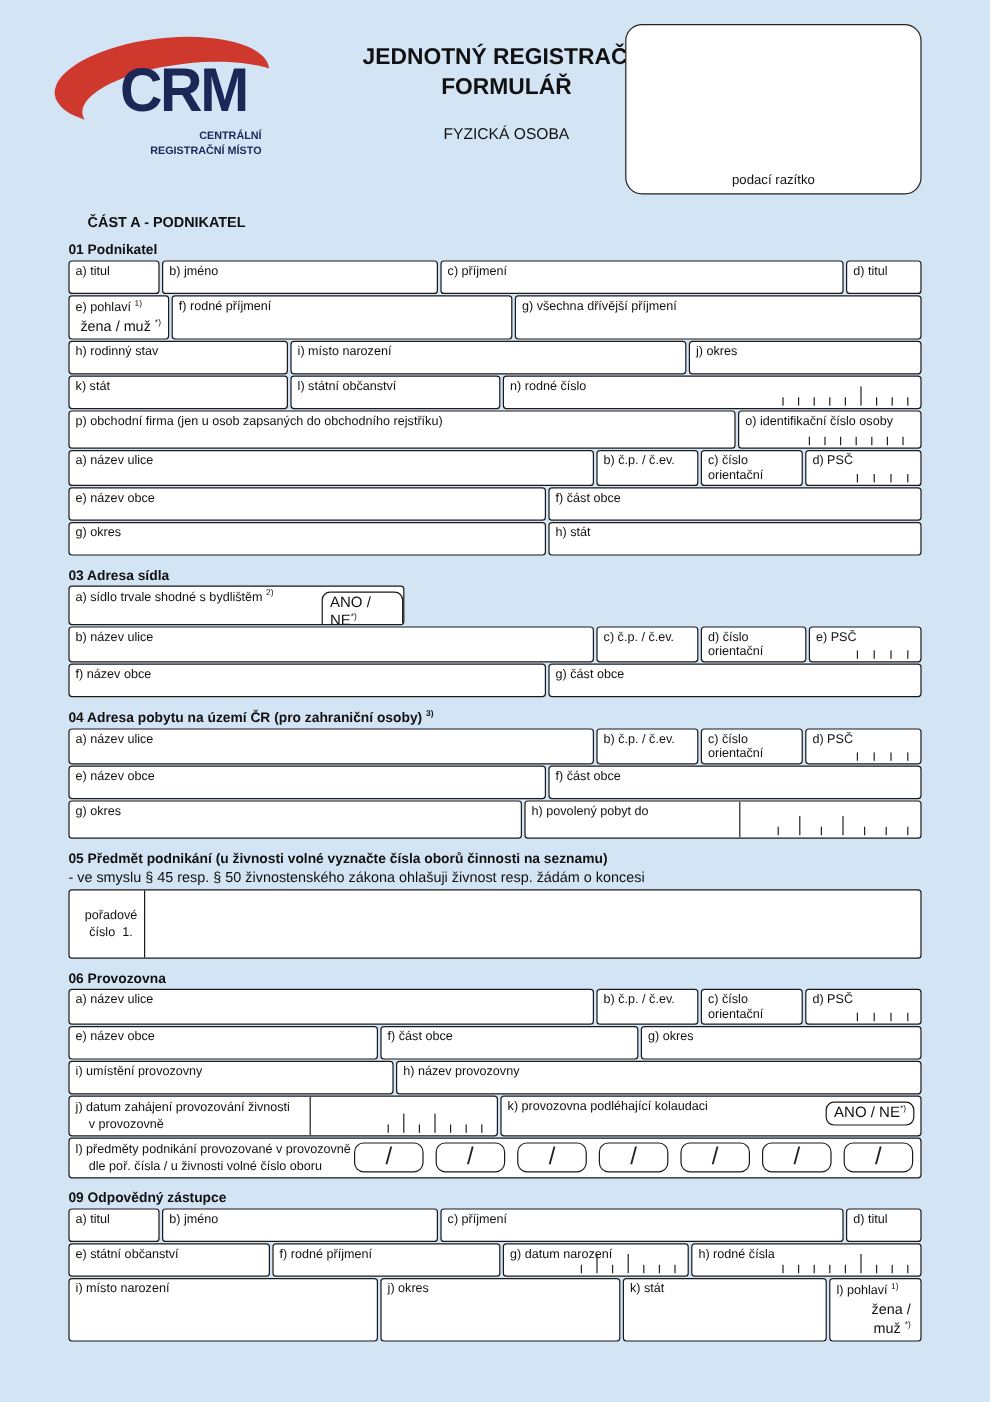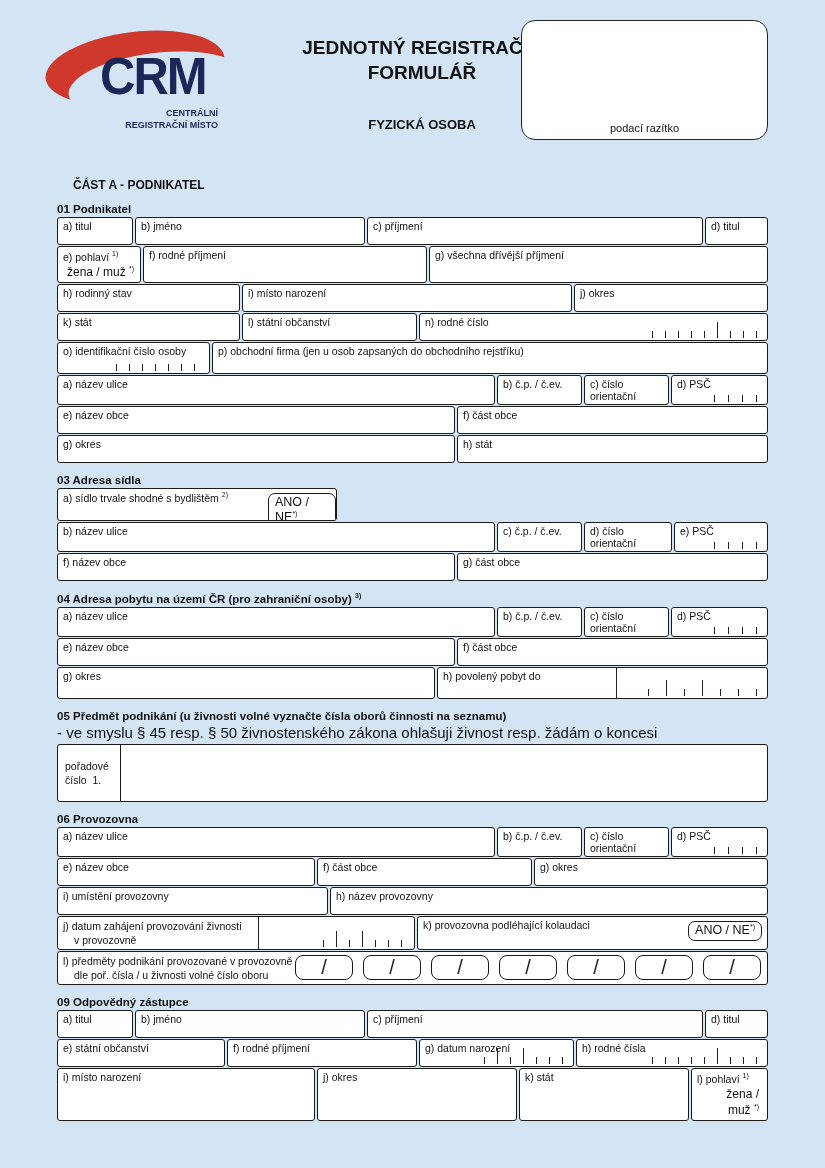--- a/index.html
+++ b/index.html
@@ -23,31 +23,31 @@
     position: absolute; left: 60px; top: 22px;
     font-size: 49px; font-weight: bold; color: #1b2757;
     letter-spacing: -2px; transform: scaleY(1.05);
   }
   .logo-sub {
     position: absolute; top: 82px; right: 12px; text-align: right;
     font-size: 9px; font-weight: bold; color: #1b2757; line-height: 1.3;
   }
   .title-block { position: absolute; left: 200px; top: 18px; width: 330px; text-align: center; }
   .title-main { font-size: 19px; font-weight: bold; line-height: 1.3; white-space: pre-line; }
-  .title-sub { font-size: 13px; font-weight: bold; margin-top: 32px; }
+  .title-sub { font-size: 13px; font-weight: normal; margin-top: 19px; }
   .stamp-box {
-    position: absolute; right: 0px; top: 2px; width: 247px; height: 120px;
+    position: absolute; right: 0px; top: 2px; width: 247px; height: 142px;
     background: #fff; border: 1.5px solid #222; border-radius: 14px;
   }
   .stamp-label { position: absolute; bottom: 5px; width: 100%; text-align: center; font-size: 11px; }
 
   
   .part-heading { font-size: 12px; font-weight: bold; margin: 10px 0 4px 16px; }
   .sec-heading  { font-size: 11.5px; font-weight: bold; margin: 11px 0 2px 0; }
-  .sec-subtitle { font-size: 15px; margin: 0 0 3px 0; }
+  .sec-subtitle { font-size: 12px; margin: 0 0 3px 0; }
   sup { font-size: 7px; vertical-align: super; }
 
   .frow { display: flex; gap: 2px; margin-bottom: 1px; }
   .cell {
     background: #fff; border: 1.3px solid #1a1a1a; border-radius: 3px;
     padding: 2px 5px; font-size: 10.5px; position: relative;
     min-height: 28px; flex: 0 0 auto; overflow: hidden;
   }
   .cell.fill { flex: 1 1 auto; }
   .cell .lbl { display: block; }
@@ -66,21 +66,21 @@
   .cell .anone-abs { position: absolute; left: 210px; top: 4px; }
   .cell .anone-right { position: absolute; right: 5px; top: 4px; }
 
   .two-line { line-height: 1.35; }
   .sex-line { font-size: 12px; padding-left: 4px; }
   .sex-right { text-align: right; padding-right: 3px; }
 
   
   .big-box {
     background: #fff; border: 1.3px solid #1a1a1a; border-radius: 3px;
-    height: 58px; display: flex;
+    height: 58px; display: flex; text-align: center;
   }
   .big-box .left-cell {
     flex: 0 0 63px; border-right: 1.3px solid #1a1a1a;
     font-size: 10.5px; display: flex; flex-direction: column; justify-content: center;
     padding-left: 7px; gap: 2px;
   }
   .big-box .free { flex: 1; }
 
   
   .slash-row { display: flex; gap: 10px; position: absolute; right: 6px; top: 3px; }
@@ -174,35 +174,35 @@
             <i></i>
             <i></i>
             <i class="t"></i>
             <i></i>
             <i></i>
             <i></i>
           </span>
       </div>
     </div>
     <div class="frow">
+      <div class="cell fill" style="min-height:32px">
+          <span class="lbl">p) obchodní firma (jen u osob zapsaných do obchodního rejstříku)</span>
+        </div>
       <div class="cell" style="flex-basis:153px;min-height:32px">
         <span class="lbl">o) identifikační číslo osoby</span>
         <span class="ticks" style="right:14px">
             <i></i>
             <i></i>
             <i></i>
             <i></i>
             <i></i>
             <i></i>
             <i></i>
           </span>
       </div>
-      <div class="cell fill" style="min-height:32px">
-          <span class="lbl">p) obchodní firma (jen u osob zapsaných do obchodního rejstříku)</span>
-        </div>
     </div>
   </div>
 
   <div>
     <div class="frow">
       <div class="cell" style="flex-basis:438px">
           <span class="lbl">a) název ulice</span>
         </div>
       <div class="cell" style="flex-basis:85px">
           <span class="lbl">b) č.p. / č.ev.</span>

